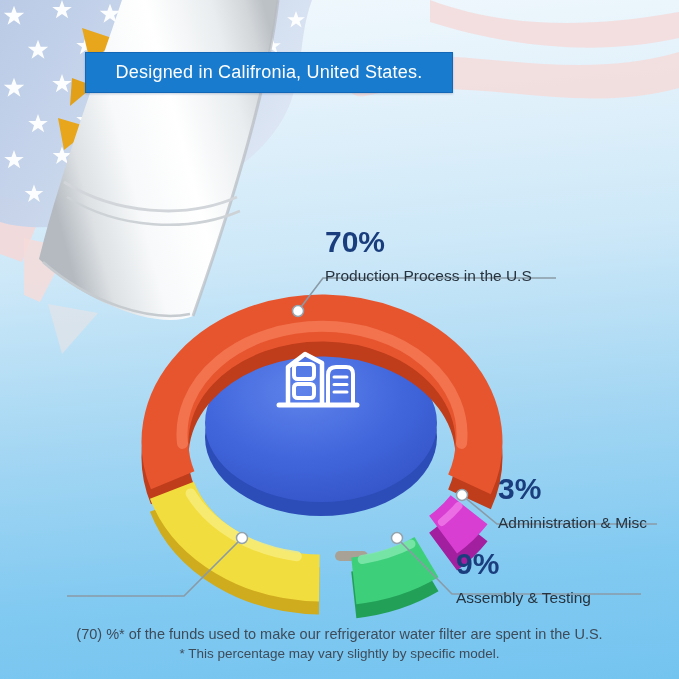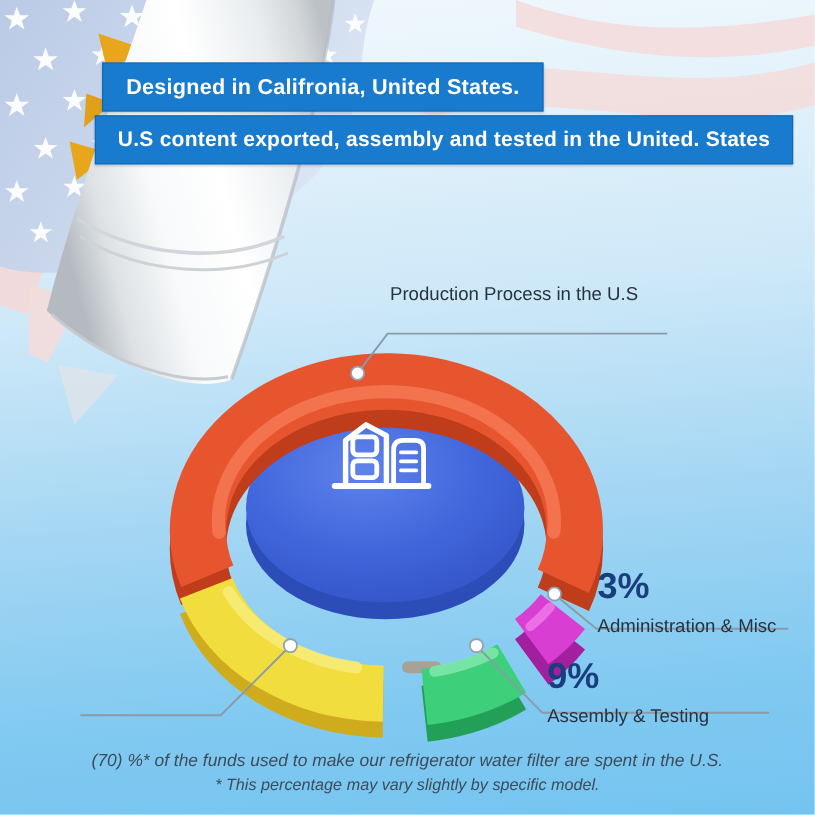--- a/index.html
+++ b/index.html
@@ -1,36 +1,36 @@
 <!DOCTYPE html>
 <html><head>
 <meta charset="utf-8">
 <style>
   html,body{margin:0;padding:0;}
   body{font-family:"Liberation Sans", sans-serif;}
   #stage{position:relative;width:679px;height:679px;overflow:hidden;
     background:linear-gradient(175deg,#f2f9fd 0%,#e4f2fb 16%,#cde8f8 38%,#a3d6f3 62%,#80c9f1 84%,#74c4f0 100%);}
   svg{position:absolute;left:0;top:0;}
   .banner{position:absolute;background:#187bcd;border:1px solid rgba(10,70,140,.35);
-    display:flex;align-items:center;justify-content:center;color:#ffffff;font-weight:700;
+    display:flex;align-items:center;justify-content:center;color:#ffffff;font-weight:400;
     letter-spacing:.2px;white-space:nowrap;box-shadow:0 1px 2px rgba(20,60,110,.25);}
   #banner1{left:85px;top:52px;width:366px;height:39px;font-size:18px;}
   #banner2{left:79px;top:96px;width:580px;height:39px;font-size:17.5px;}
   #banner3{left:63px;top:141px;width:413px;height:35px;font-size:17px;}
   .callout{position:absolute;}
   .pct{font-weight:700;font-size:30px;color:#1a3e7d;line-height:1;}
   .sub{font-size:15.5px;color:#27333f;margin-top:11px;line-height:1.05;}
   #c70{left:325px;top:227px;}
   #c3{left:498px;top:474px;}
   #c9{left:456px;top:549px;}
   #c18{left:69px;top:546px;}
   #centerTitle{position:absolute;left:201px;top:412px;width:240px;text-align:center;
     color:#ffffff;font-weight:700;font-size:26px;line-height:1.13;letter-spacing:.4px;
     text-shadow:0 2px 3px rgba(10,25,90,.35);}
-  #footnote{position:absolute;left:0;right:0;top:626px;text-align:center;color:#3e4b59;font-style:italic;}
+  #footnote{position:absolute;left:0;right:0;top:626px;text-align:center;color:#3e4b59;}
   #footnote .fn1{font-size:14.5px;}
   #footnote .fn2{font-size:13.5px;margin-top:4px;text-align:center;}
 </style>
 </head>
 <body>
 
 <div id="stage">
 
   <svg width="679" height="679" viewBox="0 0 679 679">
     <defs>
@@ -168,24 +168,24 @@
     </g>
     <g fill="#ffffff" stroke="#93a3ad" stroke-width="1.5">
       <circle cx="298" cy="311" r="5.5"></circle>
       <circle cx="462" cy="495" r="5.5"></circle>
       <circle cx="397" cy="538" r="5.5"></circle>
       <circle cx="242" cy="538" r="5.5"></circle>
     </g>
   </svg>
 
   <div class="banner" id="banner1">Designed in Califronia, United States.</div>
-  <div class="banner" id="banner2">U.S content exported, assembly and tested in the United. States</div>
 
 
   <div class="callout" id="c70">
+    <div class="pct">70%</div>
     <div class="sub">Production Process in the U.S</div>
   </div>
   <div class="callout" id="c3">
     <div class="pct">3%</div>
     <div class="sub">Administration &amp; Misc</div>
   </div>
   <div class="callout" id="c9">
     <div class="pct">9%</div>
     <div class="sub">Assembly &amp; Testing</div>
   </div>

